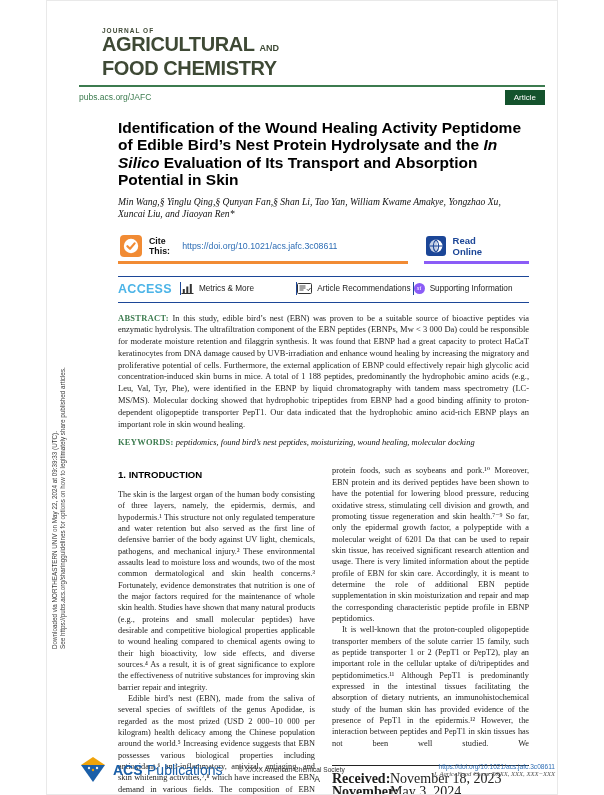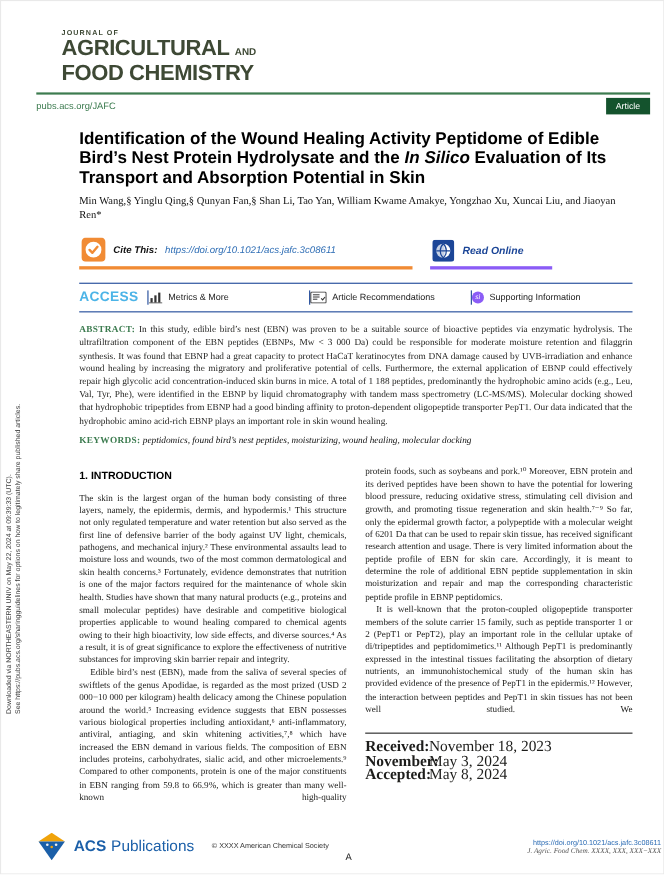--- a/index.html
+++ b/index.html
@@ -1,17 +1,17 @@
 <!DOCTYPE html>
 <html><head>
 <meta charset="utf-8">
 <style>
   html,body { margin:0; padding:0; background:#fff; }
   .page {
-    position:relative; width:604px; height:795px; margin:0 auto;
+    position:relative; width:512px; height:795px; margin:0 auto;
     background:#fff; box-sizing:border-box; overflow:hidden;
     border:1px solid #e9e9e9;
     font-family:"Liberation Serif","DejaVu Serif",serif; color:#1d1d1b;
   }
   
   .side-notice {
     position:absolute; left:4px; top:648px; width:500px;
     transform:rotate(-90deg); transform-origin:0 0;
     font-family:"Liberation Sans","DejaVu Sans",sans-serif;
     font-size:6.3px; line-height:7.6px; color:#3a3a3a; white-space:nowrap;
@@ -24,23 +24,23 @@
   .header-rule { height:2px; background:#3c7b4f; margin:7px 12px 0 32px; }
   .header-row { display:flex; justify-content:space-between; align-items:center; margin:3px 12px 0 32px; }
   .site-url { color:#3c7b4f; font-family:"Liberation Sans","DejaVu Sans",sans-serif; font-size:8.5px; text-decoration:none; }
   .article-badge { background:#14532d; color:#fff; font-family:"Liberation Sans","DejaVu Sans",sans-serif; font-size:8px; padding:2.5px 9px 3px; }
   
   .main { margin:0 28px 0 71px; }
   h1.title {
     font-family:"Liberation Sans","DejaVu Sans",sans-serif; color:#000;
     font-size:15.5px; line-height:17.5px; font-weight:bold; margin:14px 0 7px;
   }
-  .authors { font-size:9.6px; line-height:12.5px; margin:0 0 12px; color:#111; }
-  
-  .cite-row { display:flex; align-items:flex-end; gap:16px; margin:2px 0 12px;font-style:italic; }
+  .authors { font-size:9.6px; line-height:12.5px; margin:0 0 12px; color:#111;font-style:italic; }
+  
+  .cite-row { display:flex; align-items:flex-end; gap:16px; margin:2px 0 12px; }
   .cite-box { display:flex; align-items:center; gap:7px; border-bottom:3px solid #f18b34; padding:2px 70px 4px 2px; }
   .cite-label { font-family:"Liberation Sans","DejaVu Sans",sans-serif; font-size:8.8px; font-weight:bold; color:#111; }
   .cite-doi { font-family:"Liberation Sans","DejaVu Sans",sans-serif; font-size:8.8px; color:#2f6eb5; text-decoration:none; }
   .read-online { display:flex; align-items:center; gap:7px; border-bottom:3px solid #8b5cf6; padding:2px 26px 4px 2px; cursor:pointer; }
   .read-online-label { font-family:"Liberation Sans","DejaVu Sans",sans-serif; font-size:9.5px; font-weight:bold; color:#1c4697; }
   .icon { display:inline-flex; }
   
   .access-bar {
     display:flex; align-items:center; border-top:1.8px solid #1c4697; border-bottom:1.8px solid #1c4697;
     padding:5px 0 6px; margin:0 0 10px; font-family:"Liberation Sans","DejaVu Sans",sans-serif; font-size:8.2px; color:#222;

